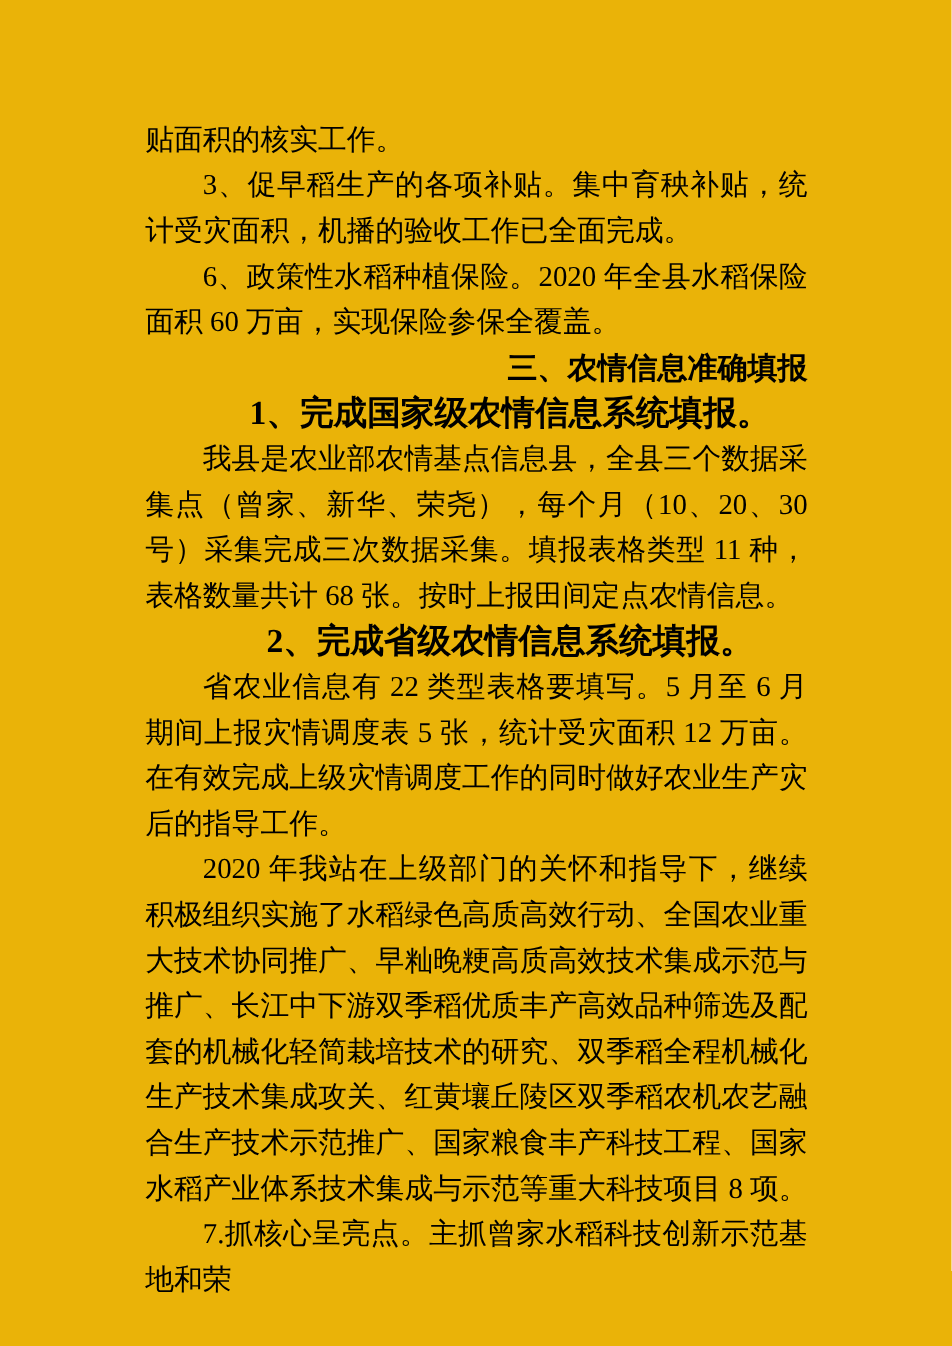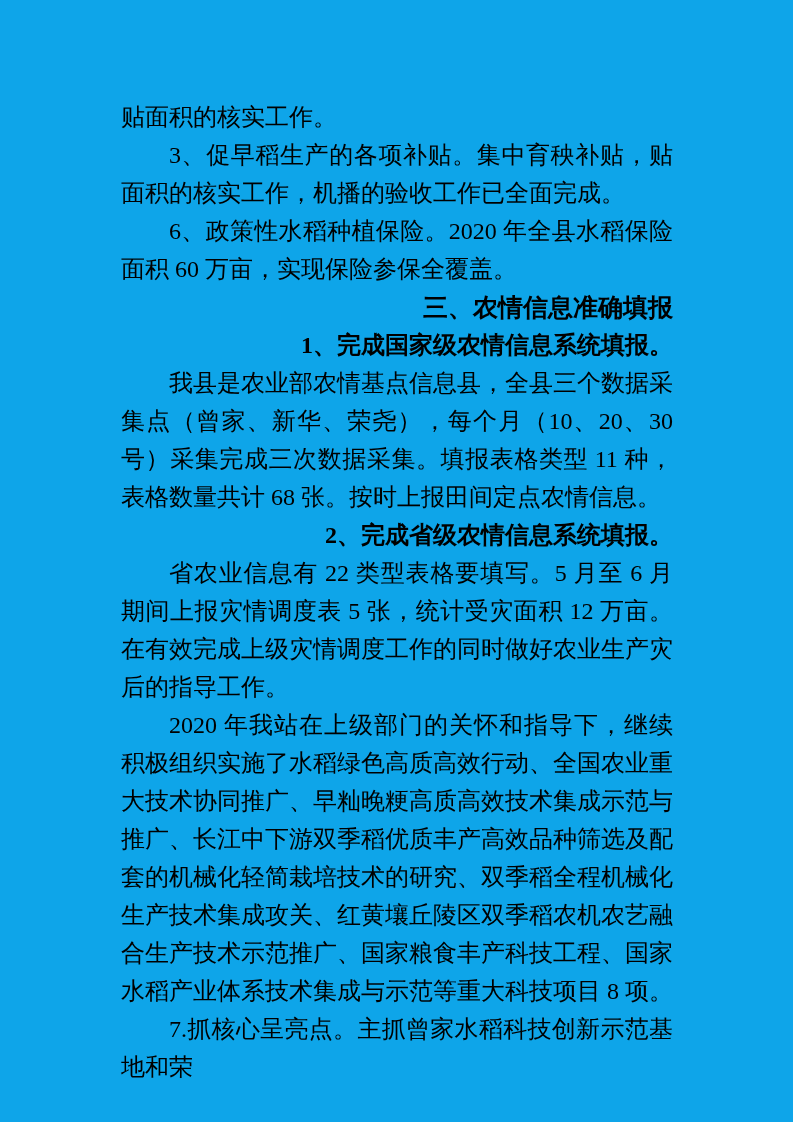--- a/index.html
+++ b/index.html
@@ -4,21 +4,21 @@
 <style>
   html, body {
     margin: 0;
     padding: 0;
     background: #ffffff;
   }
   .page {
     position: relative;
     width: 793px;
     height: 1122px;
-    background: #0ea5e9;
+    background: #eab308;
     color: #000000;
     overflow: hidden;
     font-family: "Liberation Serif", "DejaVu Serif", serif;
   }
   .doc-content {
     position: absolute;
     top: 98px;
     left: 121px;
     width: 552px;
   }
@@ -42,36 +42,36 @@
     margin: 0;
     font-size: 25px;
     line-height: 38px;
     font-weight: bold;
     font-family: "Liberation Sans", "DejaVu Sans", sans-serif;
     text-indent: 2em;
     text-align: right;
   }
   .subhead {
     margin: 0;
-    font-size: 24px;
+    font-size: 28px;
     line-height: 38px;
     font-weight: bold;
     text-indent: 2em;
-    text-align: right;
+    text-align: center;
   }
 </style>
 </head>
 <body>
 
 <div class="page">
   <div class="doc-content">
 
     <p class="para no-indent">贴面积的核实工作。</p>
 
-    <p class="para"><span class="lead">3、促早稻生产的各项补贴。</span><span>集中育秧补贴，贴面积的核实工作，机播的验收工作已全面完成。</span></p>
+    <p class="para"><span class="lead">3、促早稻生产的各项补贴。</span><span>集中育秧补贴，统计受灾面积，机播的验收工作已全面完成。</span></p>
 
     <p class="para"><span class="lead">6、政策性水稻种植保险。</span><span>2020 年全县水稻保险面积 60 万亩，实现保险参保全覆盖。</span></p>
 
     <h2 class="section-heading">三、农情信息准确填报</h2>
 
     <p class="subhead">1、完成国家级农情信息系统填报。</p>
 
     <p class="para">我县是农业部农情基点信息县，全县三个数据采集点（曾家、新华、荣尧），每个月（10、20、30 号）采集完成三次数据采集。填报表格类型 11 种，表格数量共计 68 张。按时上报田间定点农情信息。</p>
 
     <p class="subhead">2、完成省级农情信息系统填报。</p>

